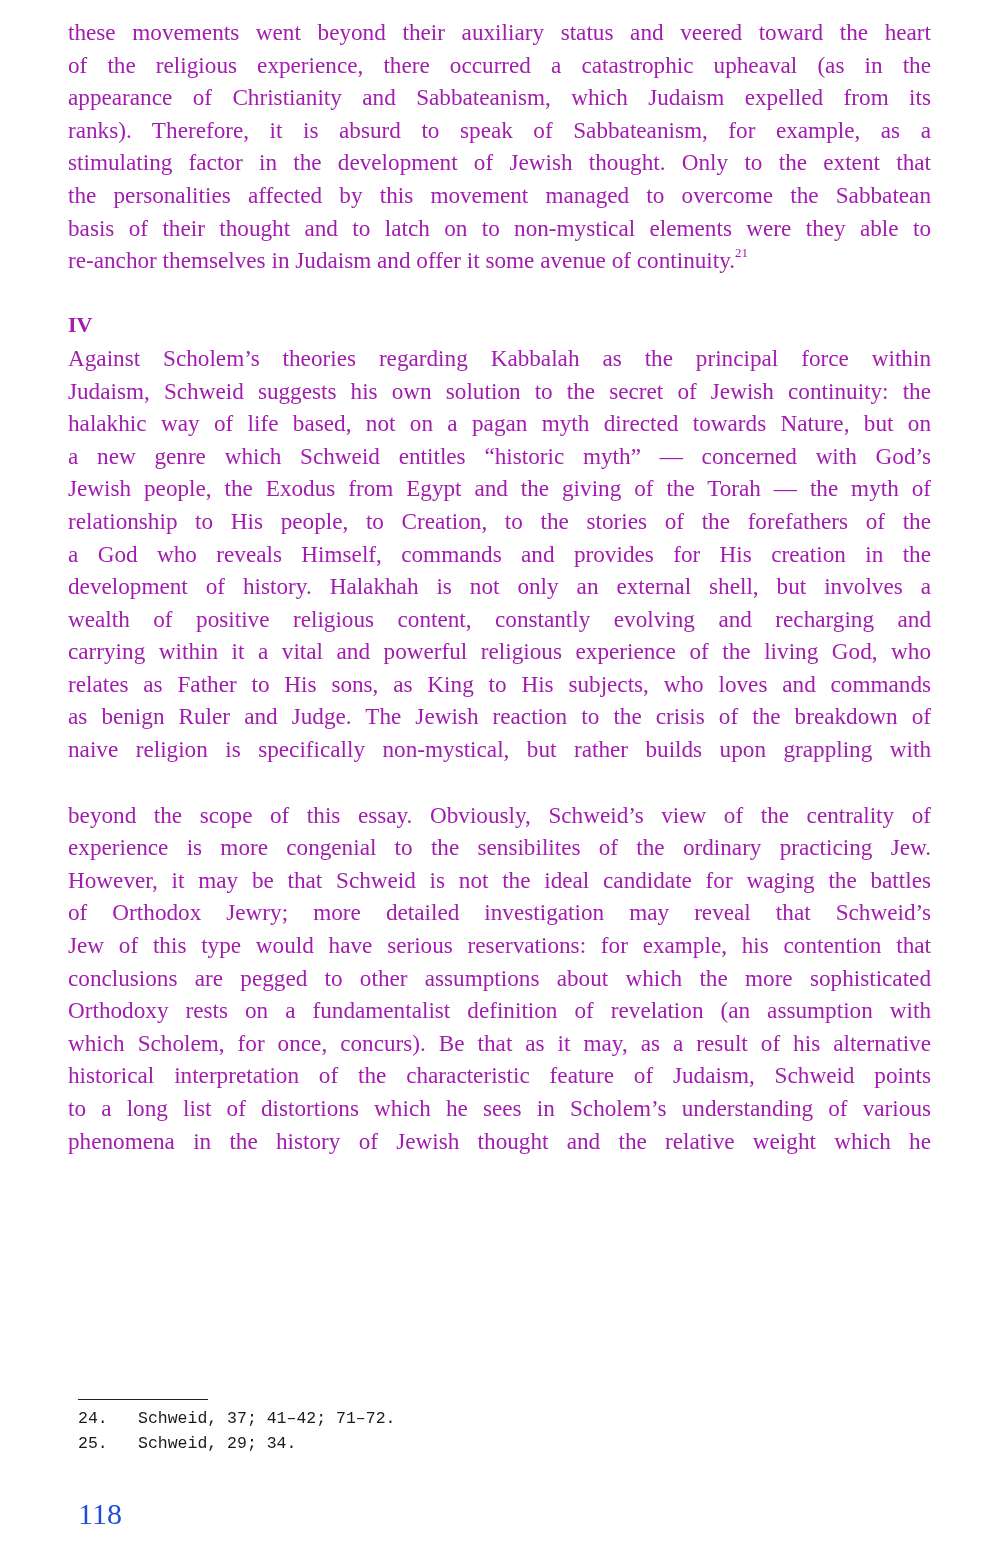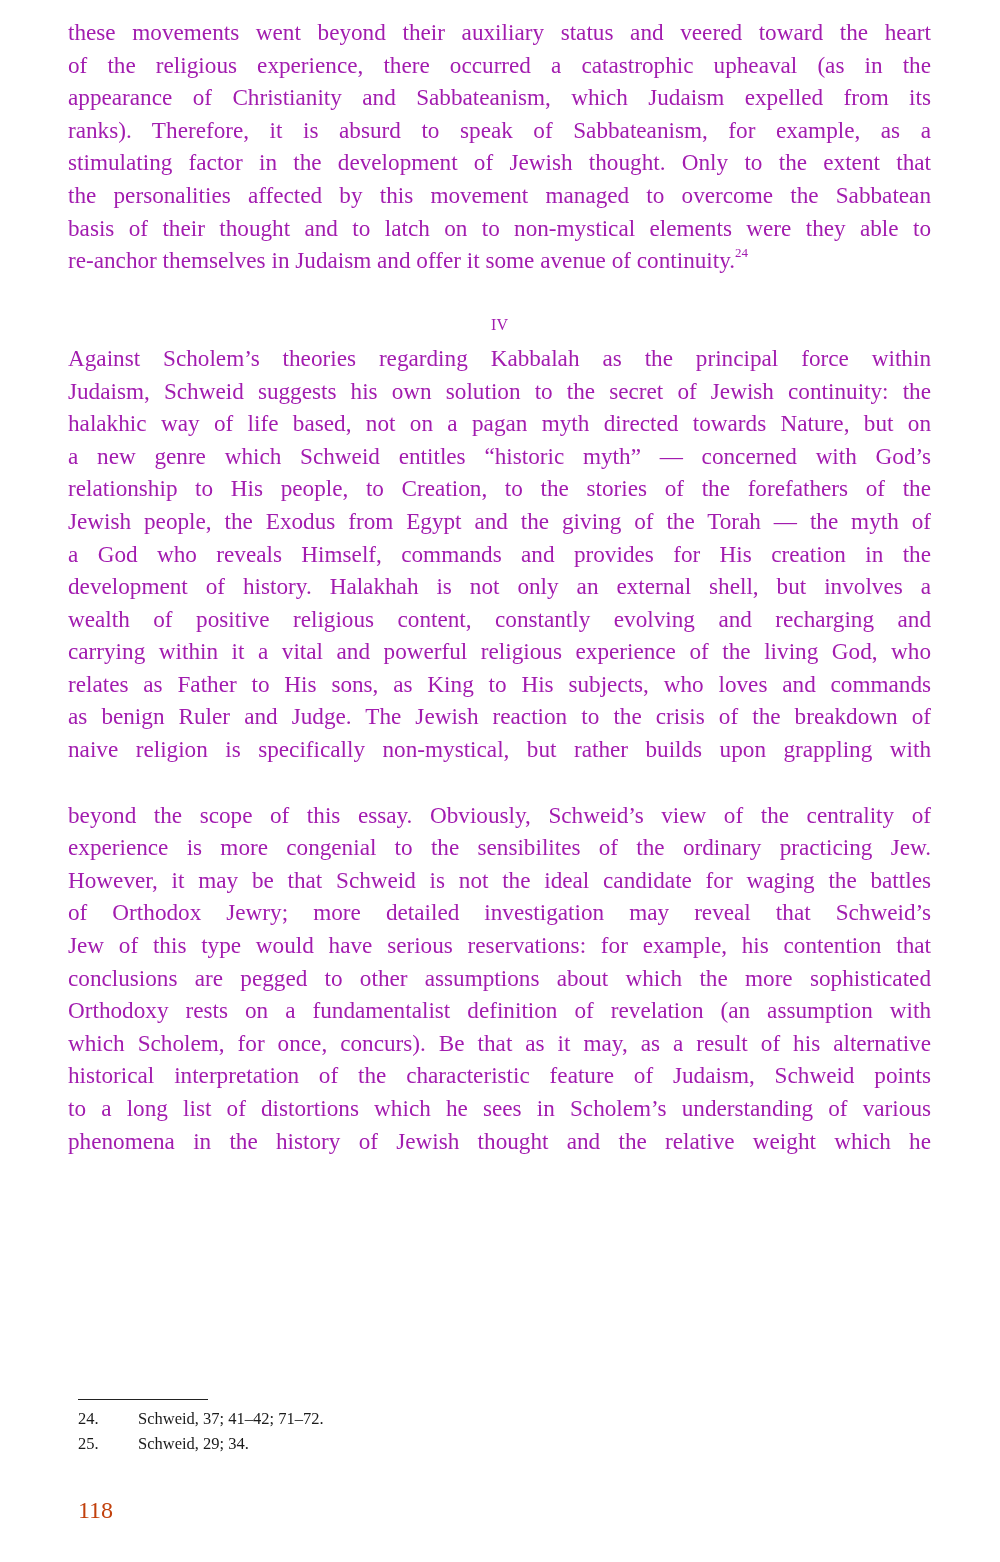--- a/index.html
+++ b/index.html
@@ -3,54 +3,54 @@
 <meta charset="utf-8">
 <style>
   html, body { margin: 0; padding: 0; background: #ffffff; }
   body { width: 1000px; height: 1562px; position: relative; overflow: hidden; }
   .page { position: absolute; left: 68px; top: 16px; width: 863px; color: #a21caf;
           font-family: "Liberation Serif", "DejaVu Serif", serif; }
   .line { display: block; font-size: 23.2px; line-height: 32.6px; height: 32.6px;
           white-space: nowrap; text-align: justify; text-align-last: justify; }
   .line.last { text-align-last: left; }
   sup { font-size: 13px; line-height: 0; vertical-align: super; position: relative; top: -2px; }
-  .heading { text-align: center; font-weight: normal; font-size: 16px; height: 32.6px; line-height: 32.6px; }
+  .heading { text-align: left; font-weight: bold; font-size: 22px; height: 32.6px; line-height: 32.6px; }
   .gap { height: 32.6px; }
   .gap-small { height: 33px; }
   .rule { position: absolute; left: 78px; top: 1399px; width: 130px; height: 0; border-top: 1.4px solid #222; }
-  .footnotes { position: absolute; left: 78px; top: 1406px; font-family: Liberation Serif, serif; font-size: 16.5px; color: #1a1a1a; }
+  .footnotes { position: absolute; left: 78px; top: 1406px; font-family: Liberation Mono, monospace; font-size: 16.5px; color: #1a1a1a; }
   .fn { height: 25px; line-height: 25px; white-space: nowrap; }
   .fn-num { display: inline-block; width: 60px; }
-  .page-number { position: absolute; left: 78px; top: 1497px; font-family: "Liberation Serif", serif; font-size: 24px; color: #c2410c; }
+  .page-number { position: absolute; left: 78px; top: 1497px; font-family: "Liberation Serif", serif; font-size: 30px; color: #1d4ed8; }
 </style>
 </head>
 <body>
 
 <div class="page">
   <div>
     <span class="line">these movements went beyond their auxiliary status and veered toward the heart</span>
     <span class="line">of the religious experience, there occurred a catastrophic upheaval (as in the</span>
     <span class="line">appearance of Christianity and Sabbateanism, which Judaism expelled from its</span>
     <span class="line">ranks). Therefore, it is absurd to speak of Sabbateanism, for example, as a</span>
     <span class="line">stimulating factor in the development of Jewish thought. Only to the extent that</span>
     <span class="line">the personalities affected by this movement managed to overcome the Sabbatean</span>
     <span class="line">basis of their thought and to latch on to non-mystical elements were they able to</span>
-    <span class="line last"><span>re-anchor themselves in Judaism and offer it some avenue of continuity.</span><sup>24</sup></span>
+    <span class="line last"><span>re-anchor themselves in Judaism and offer it some avenue of continuity.</span><sup>21</sup></span>
   </div>
 
   <div class="gap"></div>
   <div class="heading">IV</div>
 
   <div>
     <span class="line">Against Scholem’s theories regarding Kabbalah as the principal force within</span>
     <span class="line">Judaism, Schweid suggests his own solution to the secret of Jewish continuity: the</span>
     <span class="line">halakhic way of life based, not on a pagan myth directed towards Nature, but on</span>
     <span class="line">a new genre which Schweid entitles “historic myth” — concerned with God’s</span>
+    <span class="line">Jewish people, the Exodus from Egypt and the giving of the Torah — the myth of</span>
     <span class="line">relationship to His people, to Creation, to the stories of the forefathers of the</span>
-    <span class="line">Jewish people, the Exodus from Egypt and the giving of the Torah — the myth of</span>
     <span class="line">a God who reveals Himself, commands and provides for His creation in the</span>
     <span class="line">development of history. Halakhah is not only an external shell, but involves a</span>
     <span class="line">wealth of positive religious content, constantly evolving and recharging and</span>
     <span class="line">carrying within it a vital and powerful religious experience of the living God, who</span>
     <span class="line">relates as Father to His sons, as King to His subjects, who loves and commands</span>
     <span class="line">as benign Ruler and Judge. The Jewish reaction to the crisis of the breakdown of</span>
     <span class="line">naive religion is specifically non-mystical, but rather builds upon grappling with</span>
   </div>
 
   <div class="gap-small"></div>

